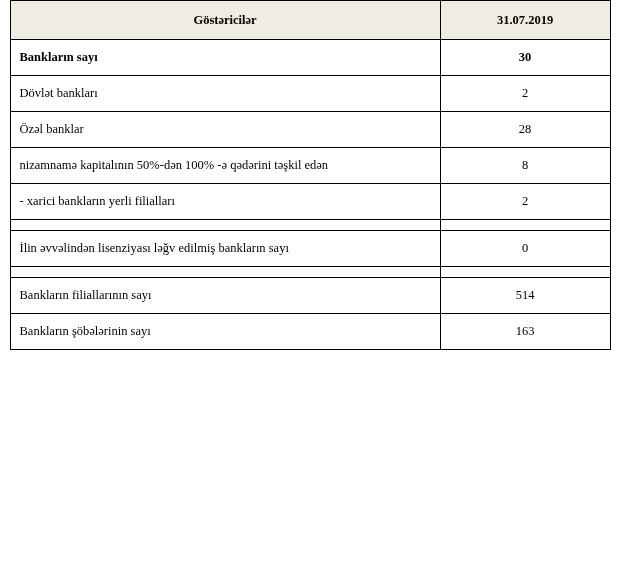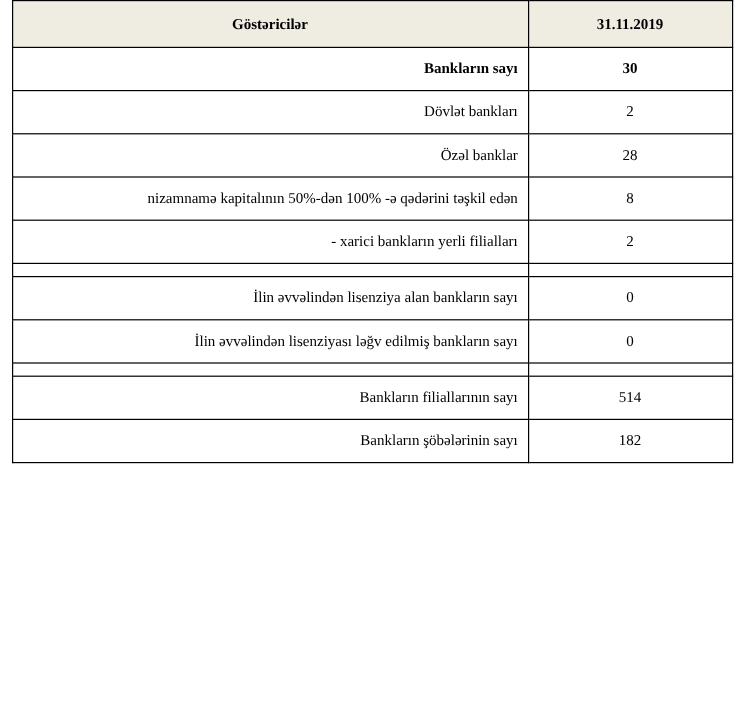--- a/index.html
+++ b/index.html
@@ -50,21 +50,21 @@
   }
   thead th {
     background: #efece2;
     font-weight: bold;
     height: 30px;
     text-align: center;
     padding: 4px 18px;
     font-size: 13px;
   }
   tbody td.label {
-    text-align: right;
+    text-align: left;
     padding: 7px 8px 7px 9px;
     height: 21px;
   }
   tbody td.value {
     text-align: center;
     padding: 7px 6px;
     height: 21px;
   }
   tbody tr.bold td {
     font-weight: bold;
@@ -87,21 +87,21 @@
 
 
   <table class="data-table">
     <colgroup>
       <col class="c1">
       <col class="c2">
     </colgroup>
     <thead>
       <tr>
         <th>Göstəricilər</th>
-        <th>31.11.2019</th>
+        <th>31.07.2019</th>
       </tr>
     </thead>
     <tbody id="table-body">
         <tr class="bold">
           <td class="label">Bankların sayı</td>
           <td class="value">30</td>
         </tr>
         <tr>
           <td class="label">Dövlət bankları</td>
           <td class="value">2</td>
@@ -116,35 +116,31 @@
         </tr>
         <tr>
           <td class="label"> -  xarici bankların yerli filialları</td>
           <td class="value">2</td>
         </tr>
         <tr class="spacer">
           <td class="label"></td>
           <td class="value"></td>
         </tr>
         <tr>
-          <td class="label">İlin əvvəlindən lisenziya alan bankların sayı</td>
-          <td class="value">0</td>
-        </tr>
-        <tr>
           <td class="label">İlin əvvəlindən lisenziyası ləğv edilmiş bankların sayı</td>
           <td class="value">0</td>
         </tr>
         <tr class="spacer">
           <td class="label"></td>
           <td class="value"></td>
         </tr>
         <tr>
           <td class="label">Bankların filiallarının sayı</td>
           <td class="value">514</td>
         </tr>
         <tr>
           <td class="label">Bankların şöbələrinin sayı</td>
-          <td class="value">182</td>
+          <td class="value">163</td>
         </tr>
       </tbody>
   </table>
 
 </div>
 
 </body></html>

